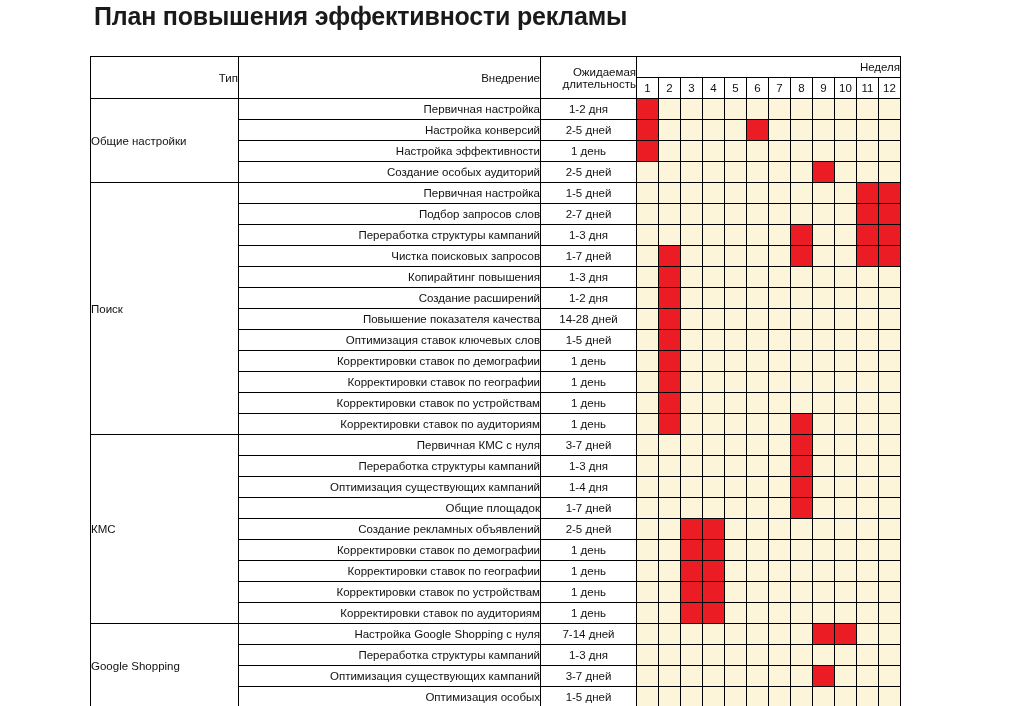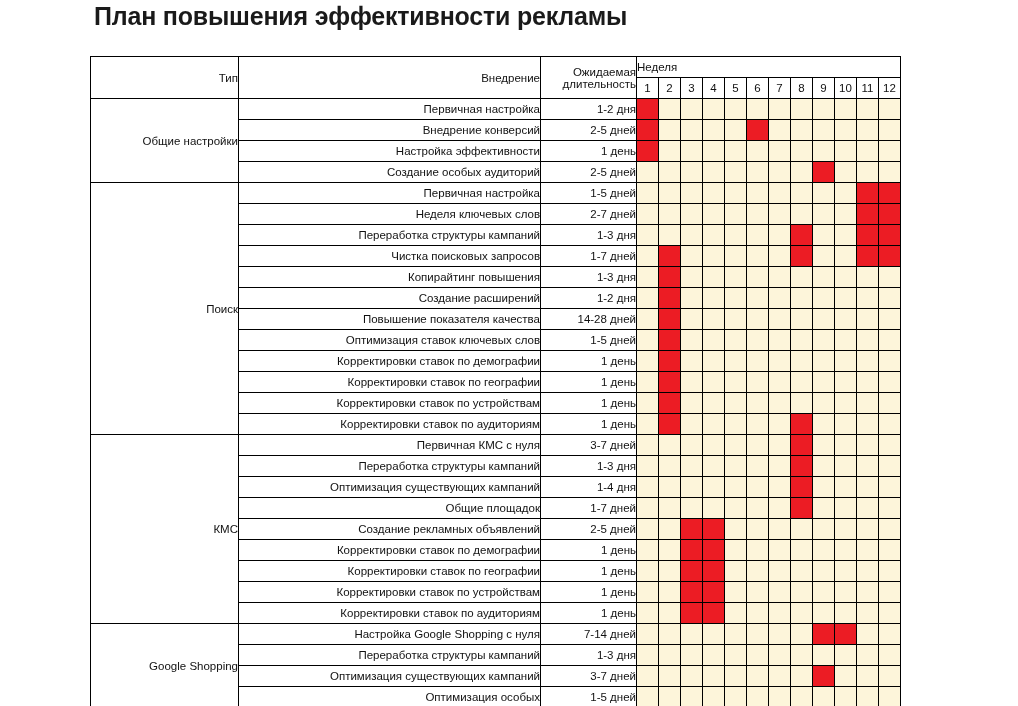--- a/index.html
+++ b/index.html
@@ -49,46 +49,46 @@
   .col-dur    { width: 96px; }
   .col-week   { width: 22px; }
 
   th.head {
     text-align: right;
     font-weight: bold;
     font-size: 12px;
     background: #ffffff;
   }
   .head-weeks {
-    text-align: left;
+    text-align: right;
     font-weight: bold;
     font-size: 12px;
     height: 19px;
     margin-top: 15px;
   }
   .wk-num {
     text-align: center;
     font-weight: bold;
     font-size: 11.5px;
     height: 19px;
   }
   .type-cell {
-    text-align: right;
+    text-align: left;
     font-weight: bold;
     font-size: 12px;
     padding: 0 4px;
   }
   .impl-cell {
     text-align: right;
     padding-left: 6px;
     white-space: nowrap;
     overflow: hidden;
   }
   .dur-cell {
-    text-align: right;
+    text-align: center;
     padding-left: 7px;
     white-space: nowrap;
   }
   .cell-week {
     background: #fdf5da;
   }
   .cell-week.on {
     background: #ec1c24;
   }
   .hdr-row th { height: 42px; }
@@ -152,21 +152,21 @@
           <td class="cell-week"></td>
           <td class="cell-week"></td>
           <td class="cell-week"></td>
           <td class="cell-week"></td>
           <td class="cell-week"></td>
           <td class="cell-week"></td>
           <td class="cell-week"></td>
           <td class="cell-week"></td>
         </tr>
         <tr>
-          <td class="impl-cell">Внедрение конверсий</td>
+          <td class="impl-cell">Настройка конверсий</td>
           <td class="dur-cell">2-5 дней</td>
           <td class="cell-week on"></td>
           <td class="cell-week"></td>
           <td class="cell-week"></td>
           <td class="cell-week"></td>
           <td class="cell-week"></td>
           <td class="cell-week on"></td>
           <td class="cell-week"></td>
           <td class="cell-week"></td>
           <td class="cell-week"></td>
@@ -217,21 +217,21 @@
           <td class="cell-week"></td>
           <td class="cell-week"></td>
           <td class="cell-week"></td>
           <td class="cell-week"></td>
           <td class="cell-week"></td>
           <td class="cell-week"></td>
           <td class="cell-week on"></td>
           <td class="cell-week on"></td>
         </tr>
         <tr>
-          <td class="impl-cell">Неделя ключевых слов</td>
+          <td class="impl-cell">Подбор запросов слов</td>
           <td class="dur-cell">2-7 дней</td>
           <td class="cell-week"></td>
           <td class="cell-week"></td>
           <td class="cell-week"></td>
           <td class="cell-week"></td>
           <td class="cell-week"></td>
           <td class="cell-week"></td>
           <td class="cell-week"></td>
           <td class="cell-week"></td>
           <td class="cell-week"></td>

